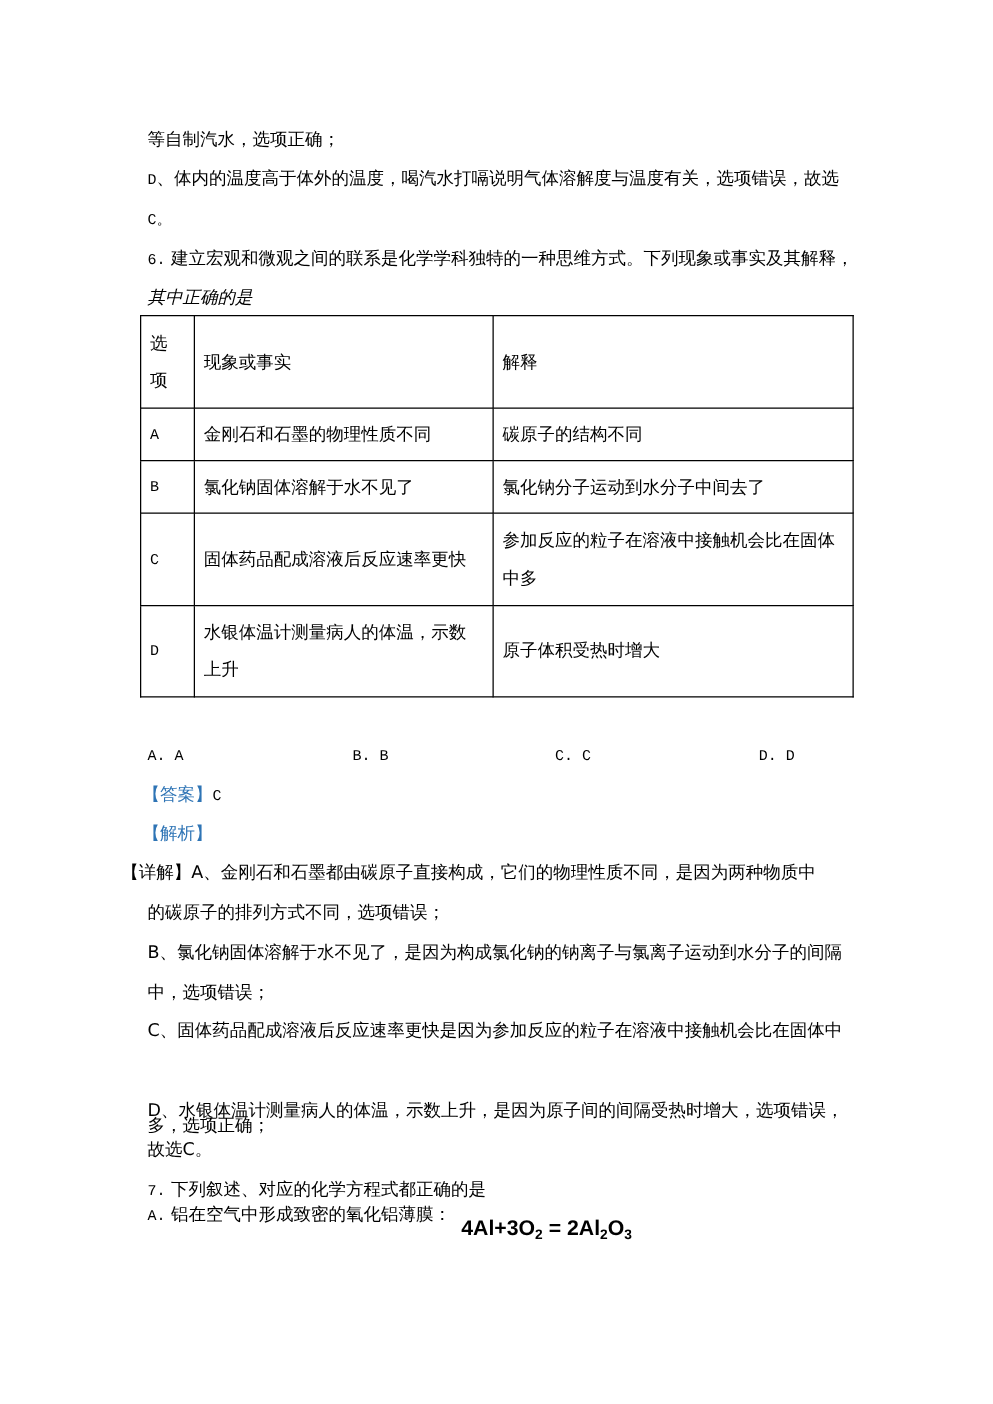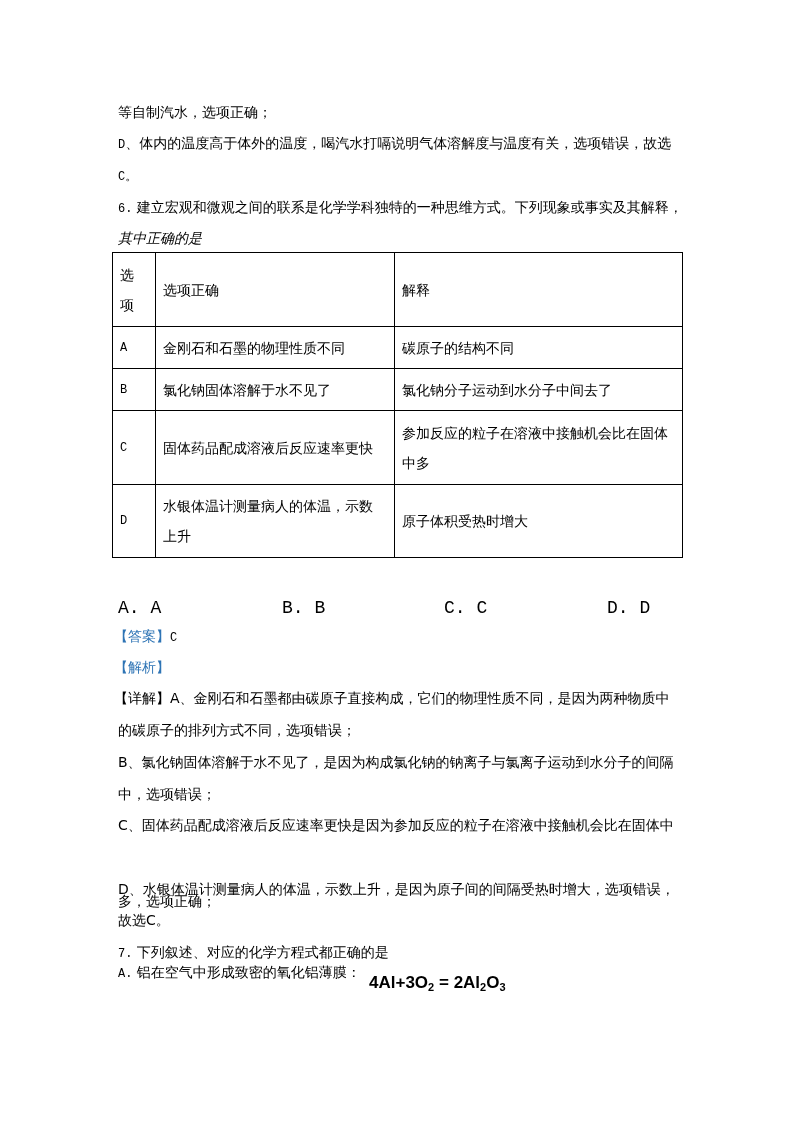--- a/index.html
+++ b/index.html
@@ -5,42 +5,42 @@
   html, body { margin: 0; padding: 0; background: #ffffff; }
   body { width: 794px; height: 1123px; position: relative; overflow: hidden;
          font-family: "DejaVu Sans", "Liberation Sans", sans-serif; color: #000; }
   .line { position: absolute; left: 118px; font-size: 14px; line-height: 18px; white-space: nowrap; }
   .latin { font-family: "Liberation Mono", "DejaVu Sans Mono", monospace; font-size: 12px; }
   .blue { color: #2e74b5; }
   table.q6 { position: absolute; left: 112px; top: 252px; border-collapse: collapse; width: 571px; }
   table.q6 td { border: 1.5px solid #000; font-size: 14px; line-height: 30px; padding: 0 7px; vertical-align: middle; }
   table.q6 td.opt { width: 28px; padding-left: 7px; font-family: "Liberation Mono", monospace; font-size: 12px; }
   table.q6 td.c2 { width: 224px; }
-  .choice { position: absolute; top: 598px; font-size: 18px; font-family: "Liberation Mono", "DejaVu Sans Mono", monospace; }
+  .choice { position: absolute; top: 598px; font-size: 12px; font-family: "Liberation Mono", "DejaVu Sans Mono", monospace; }
   .eq { font-family: Liberation Sans, sans-serif; font-weight: bold; font-size: 17px; position: absolute; left: 369px; top: 973px; }
   .eq sub { font-size: 11px; vertical-align: -3px; }
 </style>
 </head>
 <body>
 
 <div class="line" style="top:103px;">等自制汽水，选项正确；</div>
 <div class="line" style="top:134px;"><span class="latin">D</span><span>、体内的温度高于体外的温度，喝汽水打嗝说明气体溶解度与温度有关，选项错误，故选</span></div>
 <div class="line" style="top:166px;"><span class="latin">C。</span></div>
 
 <div class="line" style="top:198px;"><span class="latin">6.</span> <span>建立宏观和微观之间的联系是化学学科独特的一种思维方式。下列现象或事实及其解释，</span></div>
 <div class="line" style="top:229px;font-style:italic;">其中正确的是</div>
 
 <table class="q6">
   <tbody>
       <tr style="height:74px;">
     <td class="opt" style="font-family:'DejaVu Sans',sans-serif;font-size:14px;">
           <div>选</div>
           <div>项</div>
         </td>
-    <td class="c2">选项正确</td>
+    <td class="c2">现象或事实</td>
     <td>解释</td>
   </tr>
   <tr style="height:42px;">
     <td class="opt">A</td>
     <td class="c2">金刚石和石墨的物理性质不同</td>
     <td>碳原子的结构不同</td>
   </tr>
   <tr style="height:42px;">
     <td class="opt">B</td>
     <td class="c2">氯化钠固体溶解于水不见了</td>
@@ -66,21 +66,21 @@
   </table>
 
 <div class="choice" style="left:118px;">A. A</div>
 <div class="choice" style="left:282px;">B. B</div>
 <div class="choice" style="left:444px;">C. C</div>
 <div class="choice" style="left:607px;">D. D</div>
 
 <div class="line" style="top:627px;left:114px;"><span class="blue">【答案】</span><span class="latin">C</span></div>
 <div class="line blue" style="top:658px;left:114px;">【解析】</div>
 
-<div class="line" style="top:689px;left:114px;"><span>【详解】</span><span>A、金刚石和石墨都由碳原子直接构成，它们的物理性质不同，是因为两种物质中</span></div>
+<div class="line" style="top:689px;left:97px;"><span>【详解】</span><span>A、金刚石和石墨都由碳原子直接构成，它们的物理性质不同，是因为两种物质中</span></div>
 <div class="line" style="top:721px;">的碳原子的排列方式不同，选项错误；</div>
 <div class="line" style="top:753px;">B、氯化钠固体溶解于水不见了，是因为构成氯化钠的钠离子与氯离子运动到水分子的间隔</div>
 <div class="line" style="top:785px;">中，选项错误；</div>
 <div class="line" style="top:816px;">C、固体药品配成溶液后反应速率更快是因为参加反应的粒子在溶液中接触机会比在固体中</div>
 <div class="line" style="top:892px;">多，选项正确；</div>
 <div class="line" style="top:880px;">D、水银体温计测量病人的体温，示数上升，是因为原子间的间隔受热时增大，选项错误，</div>
 <div class="line" style="top:911px;">故选C。</div>
 
 <div class="line" style="top:943px;"><span class="latin">7.</span> <span>下列叙述、对应的化学方程式都正确的是</span></div>
 <div class="line" style="top:963px;"><span class="latin">A.</span> <span>铝在空气中形成致密的氧化铝薄膜：</span></div>

